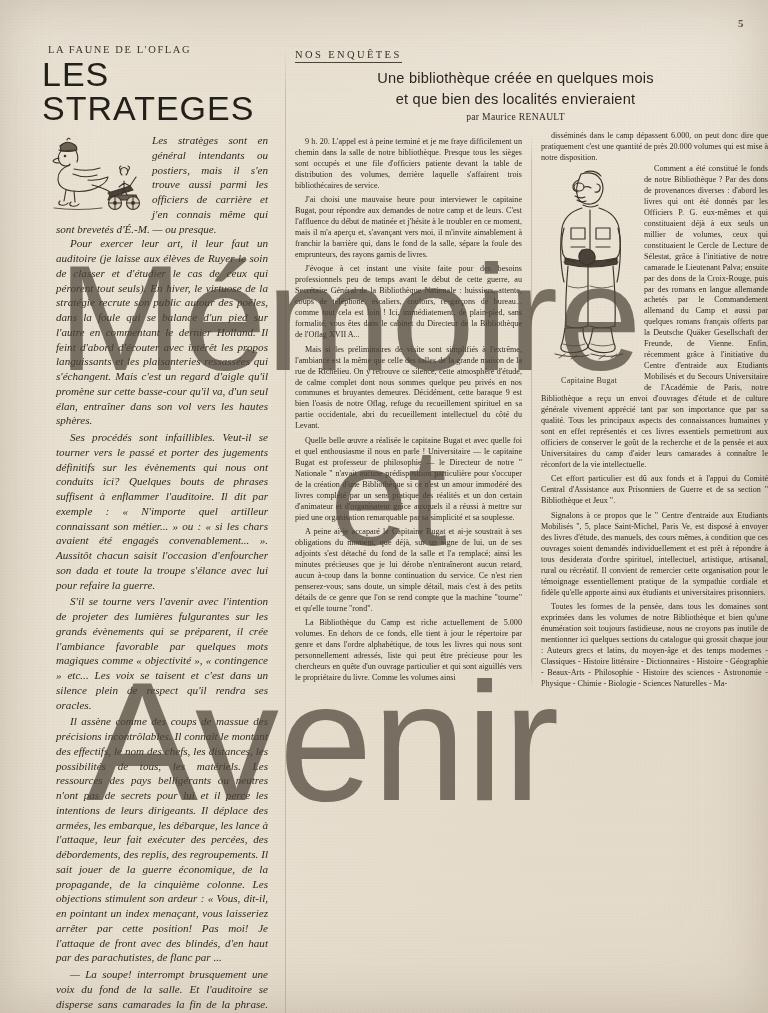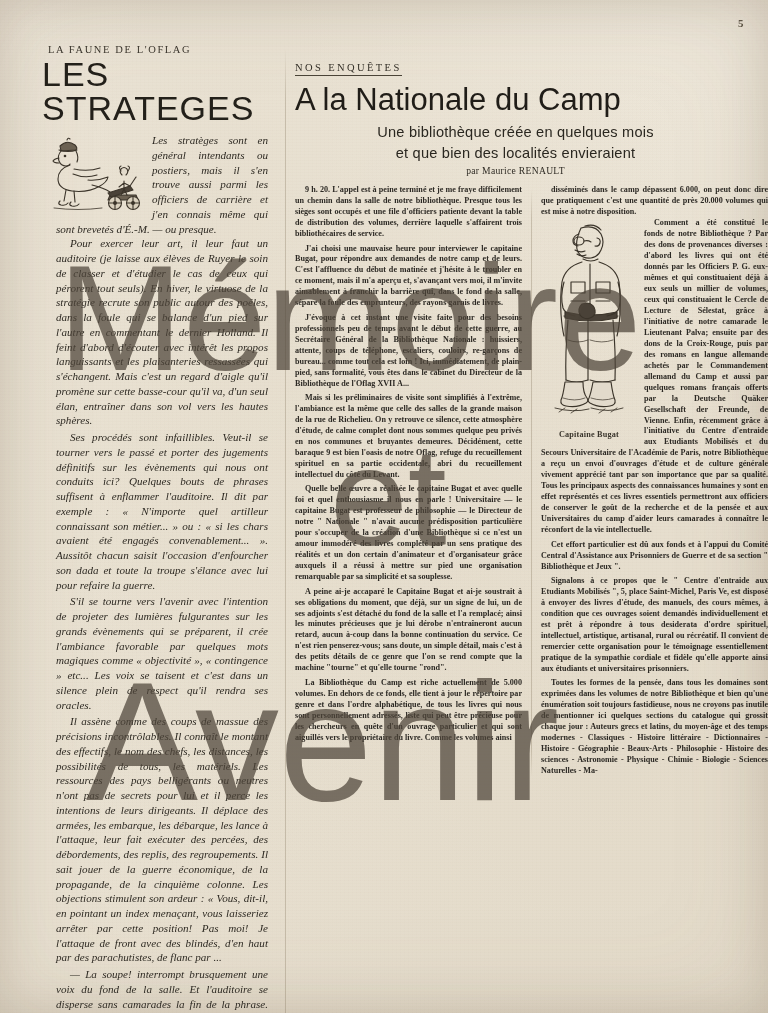--- a/index.html
+++ b/index.html
@@ -128,21 +128,20 @@
     width: 1px;
     align-self: stretch;
     background: linear-gradient(to bottom, rgba(120,105,80,0.0) 0%, rgba(120,105,80,0.30) 5%, rgba(120,105,80,0.30) 95%, rgba(120,105,80,0.0) 100%);
     margin: 4px 9px 0 9px;
   }
 
   
   .col-article {
     flex: 1 1 auto;
     min-width: 0;
-    margin-top: 13px;
   }
   .enquetes {
     font-family: "Liberation Serif", serif;
     font-size: 10.5px;
     letter-spacing: 2.4px;
     color: #332f27;
     text-transform: uppercase;
     padding-bottom: 2px;
     display: inline-block;
     border-bottom: 1.3px solid #4a4337;
@@ -173,22 +172,21 @@
     font-size: 9.6px;
     font-weight: 400;
     text-align: center;
     color: #2f2b24;
     letter-spacing: 0.3px;
     margin: 2px 0 9px 0;
   }
 
   .article-cols {
     display: flex;
-    align-items: flex-start;
-    font-weight: bold;
+    align-items: center;
   }
   .col-mid {
     width: 227px;
     flex: 0 0 227px;
   }
   .col-right {
     width: 227px;
     flex: 0 0 227px;
   }
   .body p {
@@ -309,21 +307,20 @@
         <p>Il assène comme des coups de massue des précisions incontrôlables. Il connaît le montant des effectifs, le nom des chefs, les distances, les possibilités de tous, les matériels. Les ressources des pays belligérants ou neutres n'ont pas de secrets pour lui et il perce les intentions de leurs dirigeants. Il déplace des armées, les embarque, les débarque, les lance à l'attaque, leur fait exécuter des percées, des débordements, des replis, des regroupements. Il sait jouer de la guerre économique, de la propagande, de la cinquième colonne. Les objections stimulent son ardeur : « Vous, dit-il, en pointant un index menaçant, vous laisseriez arrêter par cette position! Pas moi! Je l'attaque de front avec des blindés, d'en haut par des parachutistes, de flanc par ...</p>
         <p>— La soupe! interrompt brusquement une voix du fond de la salle. Et l'auditoire se disperse sans camarades la fin de la phrase. Bientôt l'on entend plus que le bruit des cuillères et des lappements.</p>
 
         <div class="signature">La pic-panthère.</div>
       </div>
 
       <div class="rule-v"></div>
 
       <div class="col-article">
         <div class="enquetes">NOS ENQUÊTES</div>
-        <h1 class="title-main">A la Nationale du Camp</h1>
         <div class="subtitle">Une bibliothèque créée en quelques mois</div>
         <div class="subtitle">et que bien des localités envieraient</div>
         <div class="byline">par Maurice RENAULT</div>
 
         <div class="article-cols">
 
           <div class="col-mid body">
             <p>9 h. 20. L'appel est à peine terminé et je me fraye difficilement un chemin dans la salle de notre bibliothèque. Presque tous les sièges sont occupés et une file d'officiers patiente devant la table de distribution des volumes, derrière laquelle s'affairent trois bibliothécaires de service.</p>
             <p>J'ai choisi une mauvaise heure pour interviewer le capitaine Bugat, pour répondre aux demandes de notre camp et de leurs. C'est l'affluence du début de matinée et j'hésite à le troubler en ce moment, mais il m'a aperçu et, s'avançant vers moi, il m'invite aimablement à franchir la barrière qui, dans le fond de la salle, sépare la foule des emprunteurs, des rayons garnis de livres.</p>
             <p>J'évoque à cet instant une visite faite pour des besoins professionnels peu de temps avant le début de cette guerre, au Secrétaire Général de la Bibliothèque Nationale : huissiers, attente, coups de téléphone, escaliers, couloirs, re-garçons de bureau... comme tout cela est loin ! Ici, immédiatement, de plain-pied, sans formalité, vous êtes dans le cabinet du Directeur de la Bibliothèque de l'Oflag XVII A...</p>

